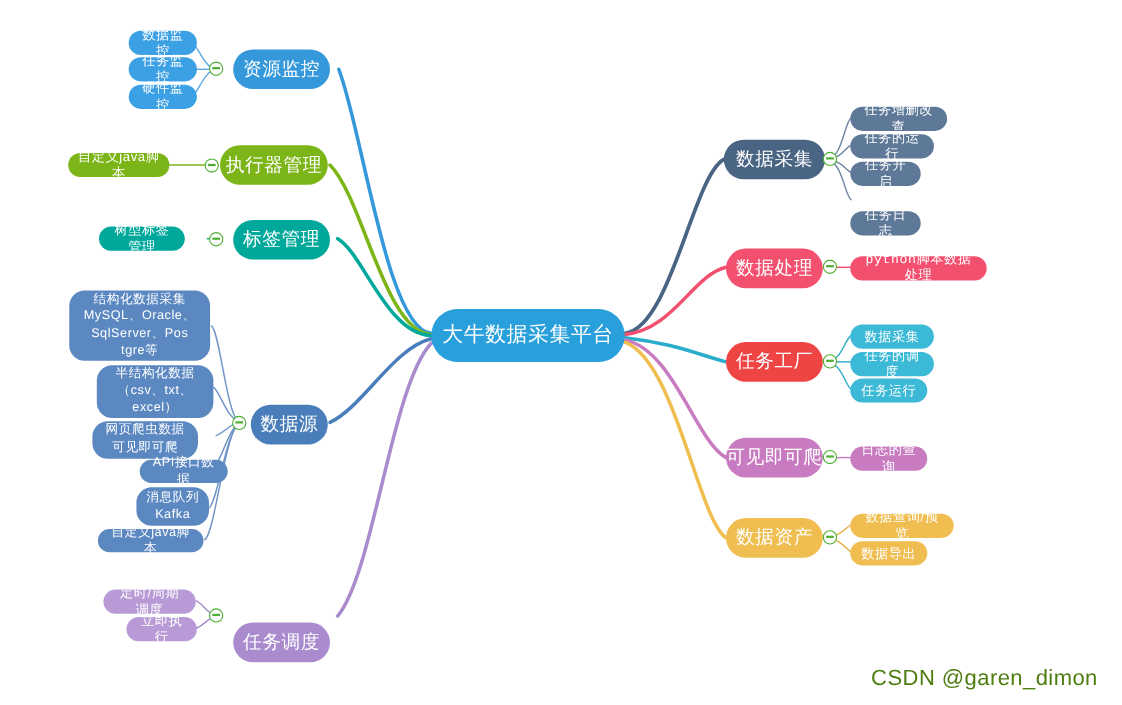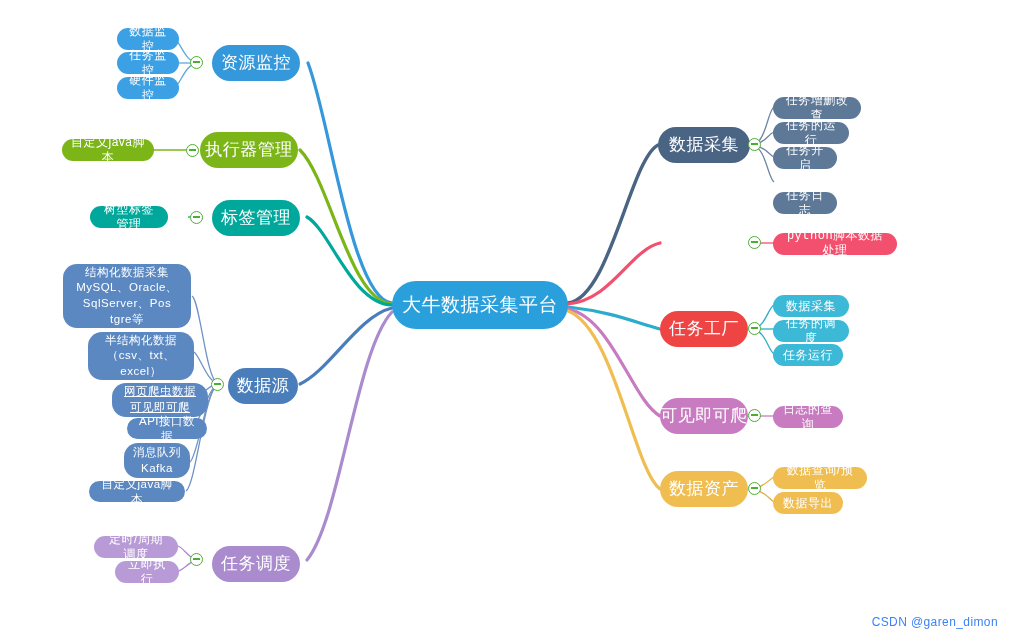--- a/index.html
+++ b/index.html
@@ -33,21 +33,21 @@
   .collapse{
     position:absolute;width:13px;height:13px;border-radius:50%;
     background:#ffffff;border:1.6px solid #4CAF2F;box-sizing:border-box;
   }
   .collapse:after{
     content:"";position:absolute;left:2px;top:4.2px;width:6.6px;height:1.6px;
     background:#4CAF2F;
   }
 
   .watermark{
-    position:absolute;right:22px;bottom:12px;color:#3b82f6;font-size:12px;
+    position:absolute;right:22px;bottom:12px;color:#4d7c0f;font-size:20px;
     letter-spacing:.4px;
   }
 </style>
 </head>
 <body>
 
 <div id="canvas">
 
   <svg class="links" viewBox="0 0 1020 641">
 
@@ -117,39 +117,40 @@
   <div class="node l1" style="left:228px;top:368px;width:70px;background:#4A7EBB;">数据源</div>
   <div class="collapse" style="left:211px;top:378px;"></div>
 
   <div class="node l2 multi" style="left:63px;top:264px;width:128px;height:64px;background:#5C88C2;font-size:11.5px;">结构化数据采集
 MySQL、Oracle、
 SqlServer、Pos
 tgre等</div>
   <div class="node l2 multi" style="left:88px;top:332px;width:106px;height:48px;background:#5C88C2;font-size:11.5px;">半结构化数据
 （csv、txt、
 excel）</div>
-  <div class="node l2 multi" style="left:112px;top:383px;width:96px;height:34px;background:#5C88C2;font-size:11.5px;text-decoration:underline;">网页爬虫数据
+  <div class="node l2 multi" style="left:84px;top:383px;width:96px;height:34px;background:#5C88C2;font-size:11.5px;">网页爬虫数据
 可见即可爬</div>
   <div class="node l2" style="left:127px;top:418px;width:80px;height:21px;background:#5C88C2;font-size:11.5px;">API接口数据</div>
   <div class="node l2 multi" style="left:124px;top:443px;width:66px;height:35px;background:#5C88C2;font-size:11.5px;">消息队列
 Kafka</div>
   <div class="node l2" style="left:89px;top:481px;width:96px;height:21px;background:#5C88C2;font-size:11.5px;">自定义java脚本</div>
 
-  <div class="node l1" style="left:212px;top:546px;width:88px;background:#A98BCE;">任务调度</div>
+  <div class="node l1" style="left:212px;top:566px;width:88px;background:#A98BCE;">任务调度</div>
   <div class="collapse" style="left:190px;top:553px;"></div>
   <div class="node l2" style="left:94px;top:536px;width:84px;background:#B89BD6;">定时/周期调度</div>
   <div class="node l2" style="left:115px;top:561px;width:64px;background:#B89BD6;">立即执行</div>
 
   <div class="node l1" style="left:658px;top:127px;width:92px;background:#4A6484;">数据采集</div>
   <div class="collapse" style="left:748px;top:138px;"></div>
   <div class="node l2" style="left:773px;top:97px;width:88px;background:#5E7898;">任务增删改查</div>
   <div class="node l2" style="left:773px;top:122px;width:76px;background:#5E7898;">任务的运行</div>
   <div class="node l2" style="left:773px;top:147px;width:64px;background:#5E7898;">任务开启</div>
   <div class="node l2" style="left:773px;top:172px;width:64px;background:#5E7898;margin-top:20px;">任务日志</div>
 
+  <div class="node l1" style="left:660px;top:226px;width:88px;background:#F2506E;">数据处理</div>
   <div class="collapse" style="left:748px;top:236px;"></div>
   <div class="node l2" style="left:773px;top:233px;width:124px;background:#F2506E;font-family:'Liberation Mono',monospace;">python脚本数据处理</div>
 
   <div class="node l1" style="left:660px;top:311px;width:88px;background:#ef4444;">任务工厂</div>
   <div class="collapse" style="left:748px;top:322px;"></div>
   <div class="node l2" style="left:773px;top:295px;width:76px;background:#3BB9D6;">数据采集</div>
   <div class="node l2" style="left:773px;top:320px;width:76px;background:#3BB9D6;">任务的调度</div>
   <div class="node l2" style="left:773px;top:344px;width:70px;background:#3BB9D6;">任务运行</div>
 
   <div class="node l1" style="left:660px;top:398px;width:88px;background:#C87BC0;">可见即可爬</div>

